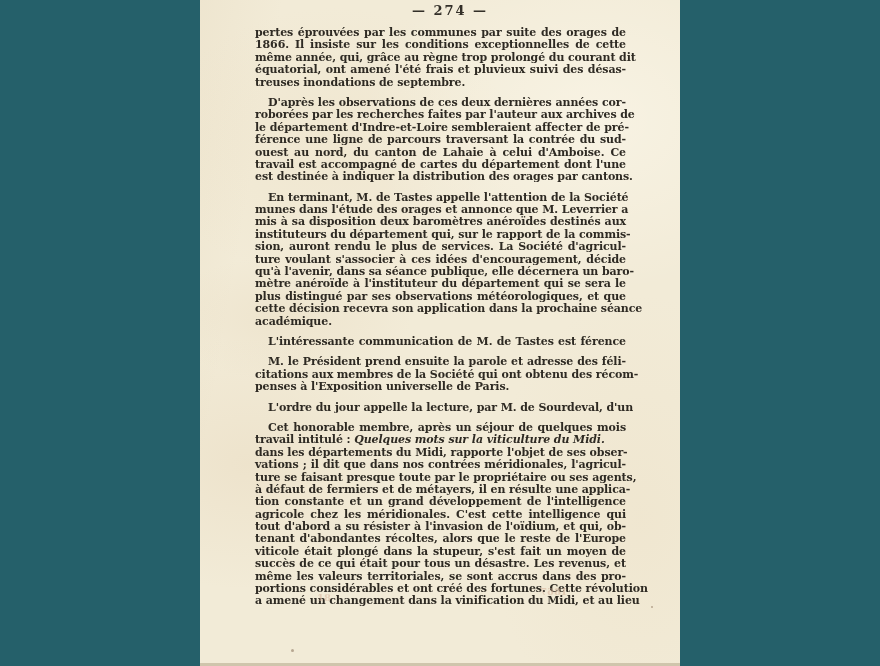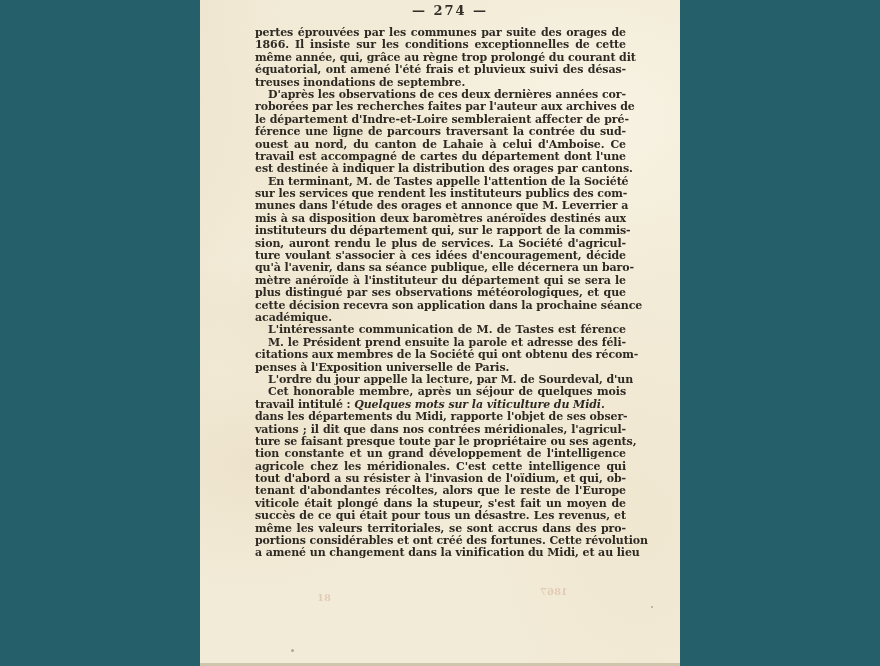--- a/index.html
+++ b/index.html
@@ -39,21 +39,21 @@
     letter-spacing:-0.1px;
     color:#2e2a23;
   }
   .line {
     height:12.4px; line-height:12.4px;
     white-space:nowrap;
     text-align:justify;
     text-align-last:justify;
   }
   .line.no-just { text-align-last:left; }
-  .line.indent { text-indent:13px; }
+  .line.indent { text-indent:13px;margin-top:8px; }
   .it { font-style:italic; }
   .bleed {
     position:absolute;
     font-size:10px; font-weight:700;
     color:#d7b49c;
     opacity:.55;
     filter:blur(.4px);
   }
   .bleed-a { left:117px; top:592px; }
   .bleed-b { left:340px; top:586px; transform:scaleX(-1); }
@@ -77,41 +77,41 @@
         <div class="line">équatorial, ont amené l'été frais et pluvieux suivi des désas-</div>
         <div class="line no-just">treuses inondations de septembre.</div>
         <div class="line indent">D'après les observations de ces deux dernières années cor-</div>
         <div class="line">roborées par les recherches faites par l'auteur aux archives de</div>
         <div class="line">le département d'Indre-et-Loire sembleraient affecter de pré-</div>
         <div class="line">férence une ligne de parcours traversant la contrée du sud-</div>
         <div class="line">ouest au nord, du canton de Lahaie à celui d'Amboise. Ce</div>
         <div class="line">travail est accompagné de cartes du département dont l'une</div>
         <div class="line no-just">est destinée à indiquer la distribution des orages par cantons.</div>
         <div class="line indent">En terminant, M. de Tastes appelle l'attention de la Société</div>
-        <div class="line">sur les services que rendent les instituteurs publics des com-</div>
         <div class="line">munes dans l'étude des orages et annonce que M. Leverrier a</div>
         <div class="line">mis à sa disposition deux baromètres anéroïdes destinés aux</div>
         <div class="line">instituteurs du département qui, sur le rapport de la commis-</div>
         <div class="line">sion, auront rendu le plus de services. La Société d'agricul-</div>
         <div class="line">ture voulant s'associer à ces idées d'encouragement, décide</div>
         <div class="line">qu'à l'avenir, dans sa séance publique, elle décernera un baro-</div>
         <div class="line">mètre anéroïde à l'instituteur du département qui se sera le</div>
         <div class="line">plus distingué par ses observations météorologiques, et que</div>
         <div class="line">cette décision recevra son application dans la prochaine séance</div>
         <div class="line no-just">académique.</div>
         <div class="line indent">L'intéressante communication de M. de Tastes est férence</div>
         <div class="line indent">M. le Président prend ensuite la parole et adresse des féli-</div>
         <div class="line">citations aux membres de la Société qui ont obtenu des récom-</div>
         <div class="line no-just">penses à l'Exposition universelle de Paris.</div>
         <div class="line indent">L'ordre du jour appelle la lecture, par M. de Sourdeval, d'un</div>
         <div class="line indent">Cet honorable membre, après un séjour de quelques mois</div>
         <div class="line no-just"><span>travail intitulé : </span><span class="it">Quelques mots sur la viticulture du Midi.</span></div>
         <div class="line">dans les départements du Midi, rapporte l'objet de ses obser-</div>
         <div class="line">vations ; il dit que dans nos contrées méridionales, l'agricul-</div>
         <div class="line">ture se faisant presque toute par le propriétaire ou ses agents,</div>
+        <div class="line">à défaut de fermiers et de métayers, il en résulte une applica-</div>
         <div class="line">tion constante et un grand développement de l'intelligence</div>
         <div class="line">agricole chez les méridionales. C'est cette intelligence qui</div>
         <div class="line">tout d'abord a su résister à l'invasion de l'oïdium, et qui, ob-</div>
         <div class="line">tenant d'abondantes récoltes, alors que le reste de l'Europe</div>
         <div class="line">viticole était plongé dans la stupeur, s'est fait un moyen de</div>
         <div class="line">succès de ce qui était pour tous un désastre. Les revenus, et</div>
         <div class="line">même les valeurs territoriales, se sont accrus dans des pro-</div>
         <div class="line">portions considérables et ont créé des fortunes. Cette révolution</div>
         <div class="line">a amené un changement dans la vinification du Midi, et au lieu</div>
       </div>

